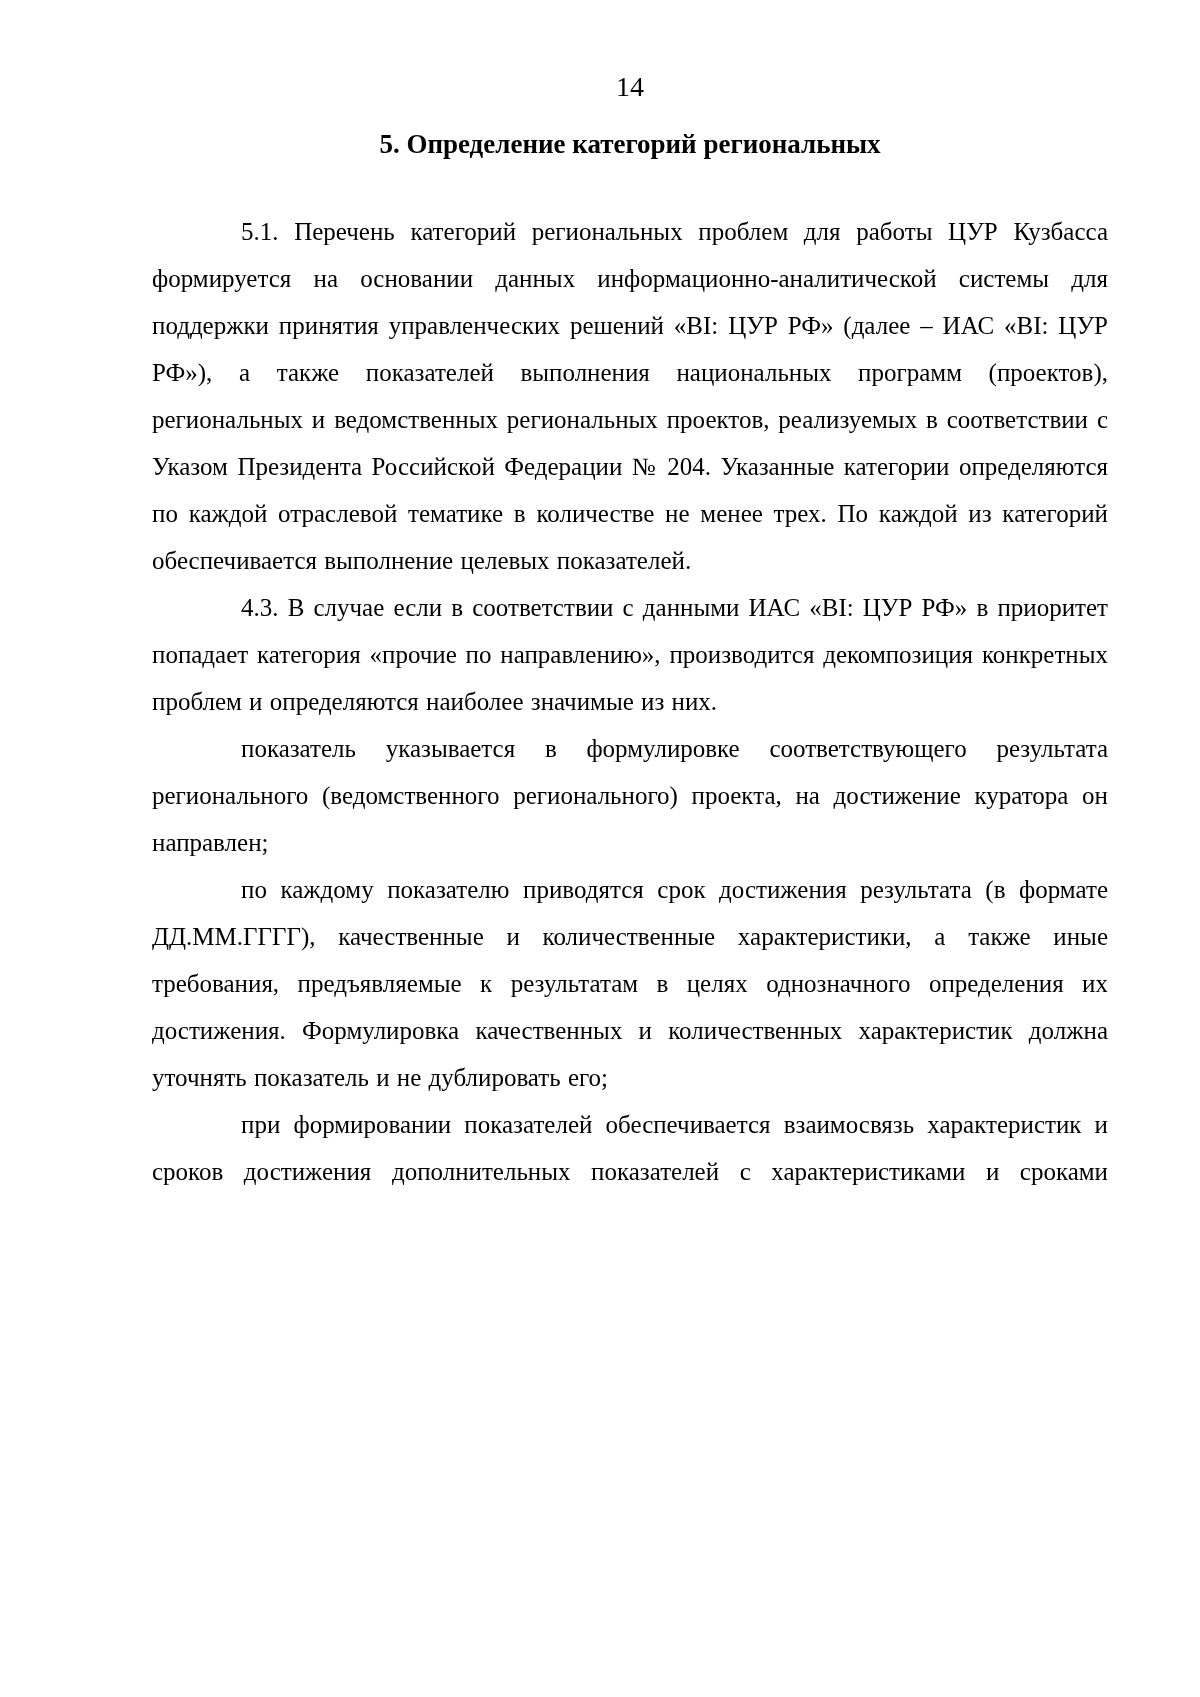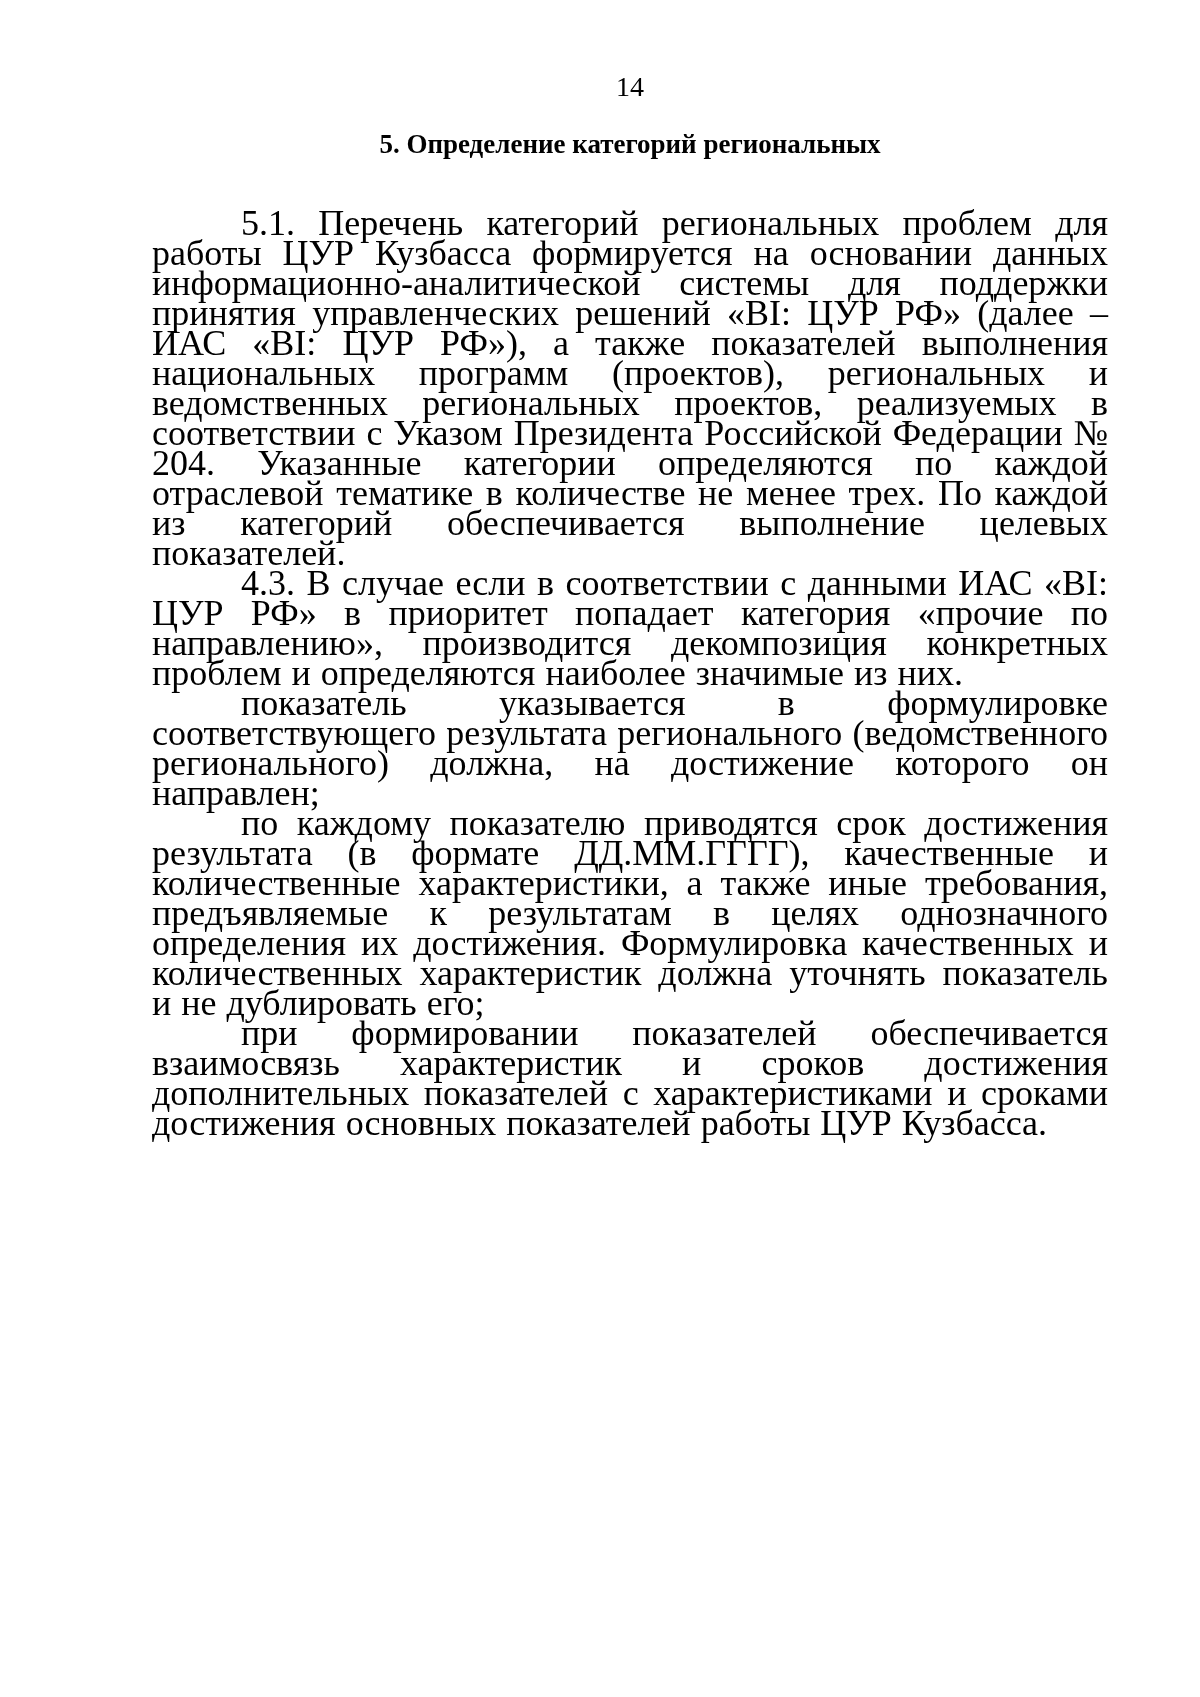--- a/index.html
+++ b/index.html
@@ -31,39 +31,39 @@
     line-height: 39px;
   }
   .doc-title .title-line {
     display: block;
   }
   .doc-body {
     margin-top: 44px;
   }
   .para {
     margin: 0;
-    font-size: 36px;
-    line-height: 30px;
+    font-size: 25px;
+    line-height: 47px;
     text-align: justify;
     text-indent: 89px;
     word-spacing: 1px;
   }
 </style>
 </head>
 <body>
 
 <div class="page">
 
   <div class="page-number">14</div>
 
   <h1 class="doc-title">
     <span class="title-line">5. Определение категорий региональных</span>
   </h1>
 
   <div class="doc-body">
     <p class="para">5.1. Перечень категорий региональных проблем для работы ЦУР Кузбасса формируется на основании данных информационно-аналитической системы для поддержки принятия управленческих решений «BI: ЦУР РФ» (далее – ИАС «BI: ЦУР РФ»), а также показателей выполнения национальных программ (проектов), региональных и ведомственных региональных проектов, реализуемых в соответствии с Указом Президента Российской Федерации № 204. Указанные категории определяются по каждой отраслевой тематике в количестве не менее трех. По каждой из категорий обеспечивается выполнение целевых показателей.</p>
     <p class="para">4.3. В случае если в соответствии с данными ИАС «BI: ЦУР РФ» в приоритет попадает категория «прочие по направлению», производится декомпозиция конкретных проблем и определяются наиболее значимые из них.</p>
-    <p class="para">показатель указывается в формулировке соответствующего результата регионального (ведомственного регионального) должна, на достижение которого он направлен;</p>
+    <p class="para">показатель указывается в формулировке соответствующего результата регионального (ведомственного регионального) проекта, на достижение куратора он направлен;</p>
     <p class="para">по каждому показателю приводятся срок достижения результата (в формате ДД.ММ.ГГГГ), качественные и количественные характеристики, а также иные требования, предъявляемые к результатам в целях однозначного определения их достижения. Формулировка качественных и количественных характеристик должна уточнять показатель и не дублировать его;</p>
     <p class="para">при формировании показателей обеспечивается взаимосвязь характеристик и сроков достижения дополнительных показателей с характеристиками и сроками достижения основных показателей работы ЦУР Кузбасса.</p>
   </div>
 
 </div>
 
 </body></html>

